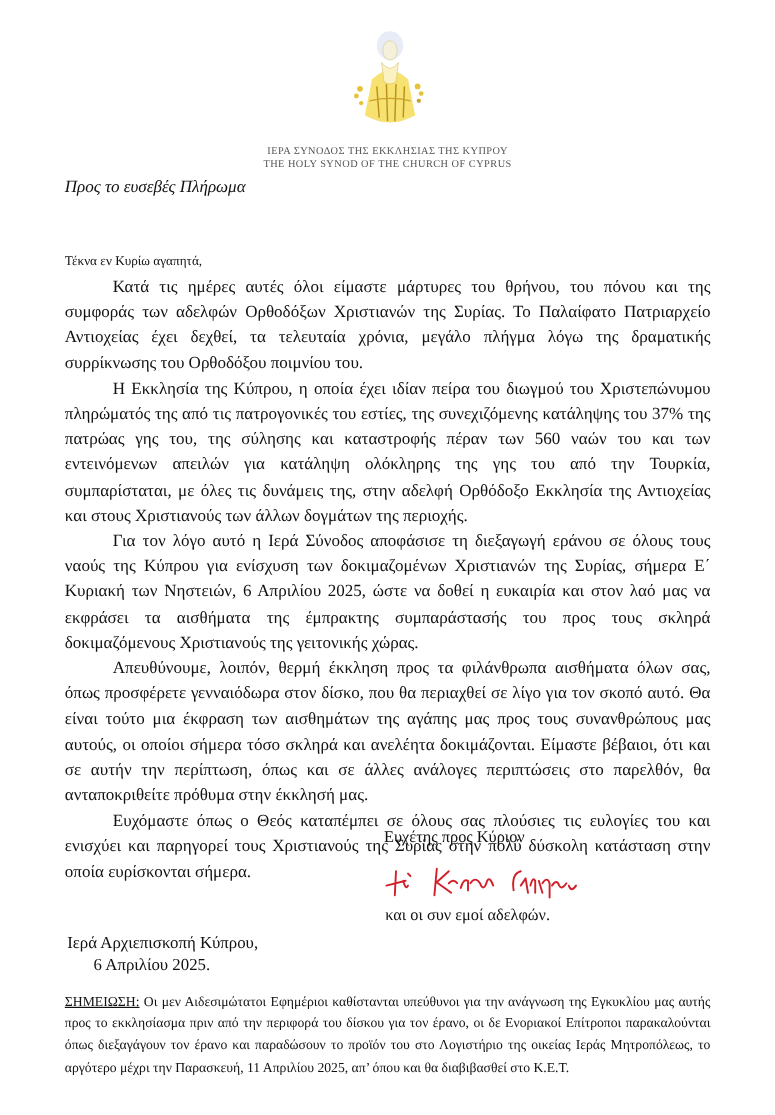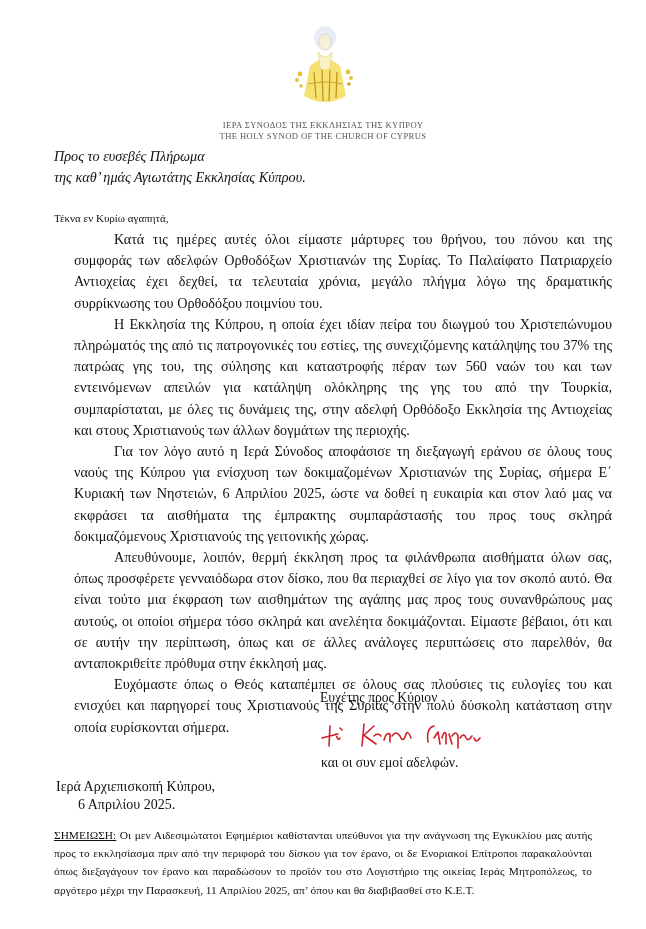--- a/index.html
+++ b/index.html
@@ -21,21 +21,21 @@
   .header-title.en { top: 131px; }
 
   .addressee {
     position: absolute; left: 54px; top: 146px; font-size: 14.2px; line-height: 21px; font-style: italic;
   }
   .salutation {
     position: absolute; left: 54px; top: 208px; font-size: 11px; line-height: 21px;
   }
   .body {
     position: absolute; left: 54px; top: 229px; width: 538px;
-    font-size: 14.2px; line-height: 21.2px; text-align: justify; margin-left: 20px;
+    font-size: 14.2px; line-height: 21.2px; text-align: justify;
   }
   .body p { margin: 0; text-indent: 40px; text-align: justify; }
 
   .closing { position: absolute; left: 323px; font-size: 13.6px; }
   .closing.greet { top: 690px; left: 320px; }
   .closing.brothers { top: 755px; left: 321px; }
   .signature { position: absolute; left: 318px; top: 716px; width: 180px; height: 36px; }
   .signature svg { width: 180px; height: 36px; display: block; }
 
   .place { position: absolute; left: 56px; top: 776px; font-size: 14px; line-height: 21px; }
@@ -67,21 +67,20 @@
       <circle cx="71" cy="56" r="2" fill="#e7c33a"></circle>
       <circle cx="69" cy="62" r="1.8" fill="#c9a22a"></circle>
     </svg>
   </div>
 
   <div class="header-title gr">ΙΕΡΑ ΣΥΝΟΔΟΣ ΤΗΣ ΕΚΚΛΗΣΙΑΣ ΤΗΣ ΚΥΠΡΟΥ</div>
   <div class="header-title en">THE HOLY SYNOD OF THE CHURCH OF CYPRUS</div>
 
   <div class="addressee">
     <div>Προς το ευσεβές Πλήρωμα</div>
-    <div>της καθ’ ημάς Αγιωτάτης Εκκλησίας Κύπρου.</div>
   </div>
 
   <div class="salutation">Τέκνα εν Κυρίω αγαπητά,</div>
 
   <div class="body">
     <p>Κατά τις ημέρες αυτές όλοι είμαστε μάρτυρες του θρήνου, του πόνου και της συμφοράς των αδελφών Ορθοδόξων Χριστιανών της Συρίας. Το Παλαίφατο Πατριαρχείο Αντιοχείας έχει δεχθεί, τα τελευταία χρόνια, μεγάλο πλήγμα λόγω της δραματικής συρρίκνωσης του Ορθοδόξου ποιμνίου του.</p>
     <p>Η Εκκλησία της Κύπρου, η οποία έχει ιδίαν πείρα του διωγμού του Χριστεπώνυμου πληρώματός της από τις πατρογονικές του εστίες, της συνεχιζόμενης κατάληψης του 37% της πατρώας γης του, της σύλησης και καταστροφής πέραν των 560 ναών του και των εντεινόμενων απειλών για κατάληψη ολόκληρης της γης του από την Τουρκία, συμπαρίσταται, με όλες τις δυνάμεις της, στην αδελφή Ορθόδοξο Εκκλησία της Αντιοχείας και στους Χριστιανούς των άλλων δογμάτων της περιοχής.</p>
     <p>Για τον λόγο αυτό η Ιερά Σύνοδος αποφάσισε τη διεξαγωγή εράνου σε όλους τους ναούς της Κύπρου για ενίσχυση των δοκιμαζομένων Χριστιανών της Συρίας, σήμερα Ε΄ Κυριακή των Νηστειών, 6 Απριλίου 2025, ώστε να δοθεί η ευκαιρία και στον λαό μας να εκφράσει τα αισθήματα της έμπρακτης συμπαράστασής του προς τους σκληρά δοκιμαζόμενους Χριστιανούς της γειτονικής χώρας.</p>
     <p>Απευθύνουμε, λοιπόν, θερμή έκκληση προς τα φιλάνθρωπα αισθήματα όλων σας, όπως προσφέρετε γενναιόδωρα στον δίσκο, που θα περιαχθεί σε λίγο για τον σκοπό αυτό. Θα είναι τούτο μια έκφραση των αισθημάτων της αγάπης μας προς τους συνανθρώπους μας αυτούς, οι οποίοι σήμερα τόσο σκληρά και ανελέητα δοκιμάζονται. Είμαστε βέβαιοι, ότι και σε αυτήν την περίπτωση, όπως και σε άλλες ανάλογες περιπτώσεις στο παρελθόν, θα ανταποκριθείτε πρόθυμα στην έκκλησή μας.</p>
     <p>Ευχόμαστε όπως ο Θεός καταπέμπει σε όλους σας πλούσιες τις ευλογίες του και ενισχύει και παρηγορεί τους Χριστιανούς της Συρίας στην πολύ δύσκολη κατάσταση στην οποία ευρίσκονται σήμερα.</p>

